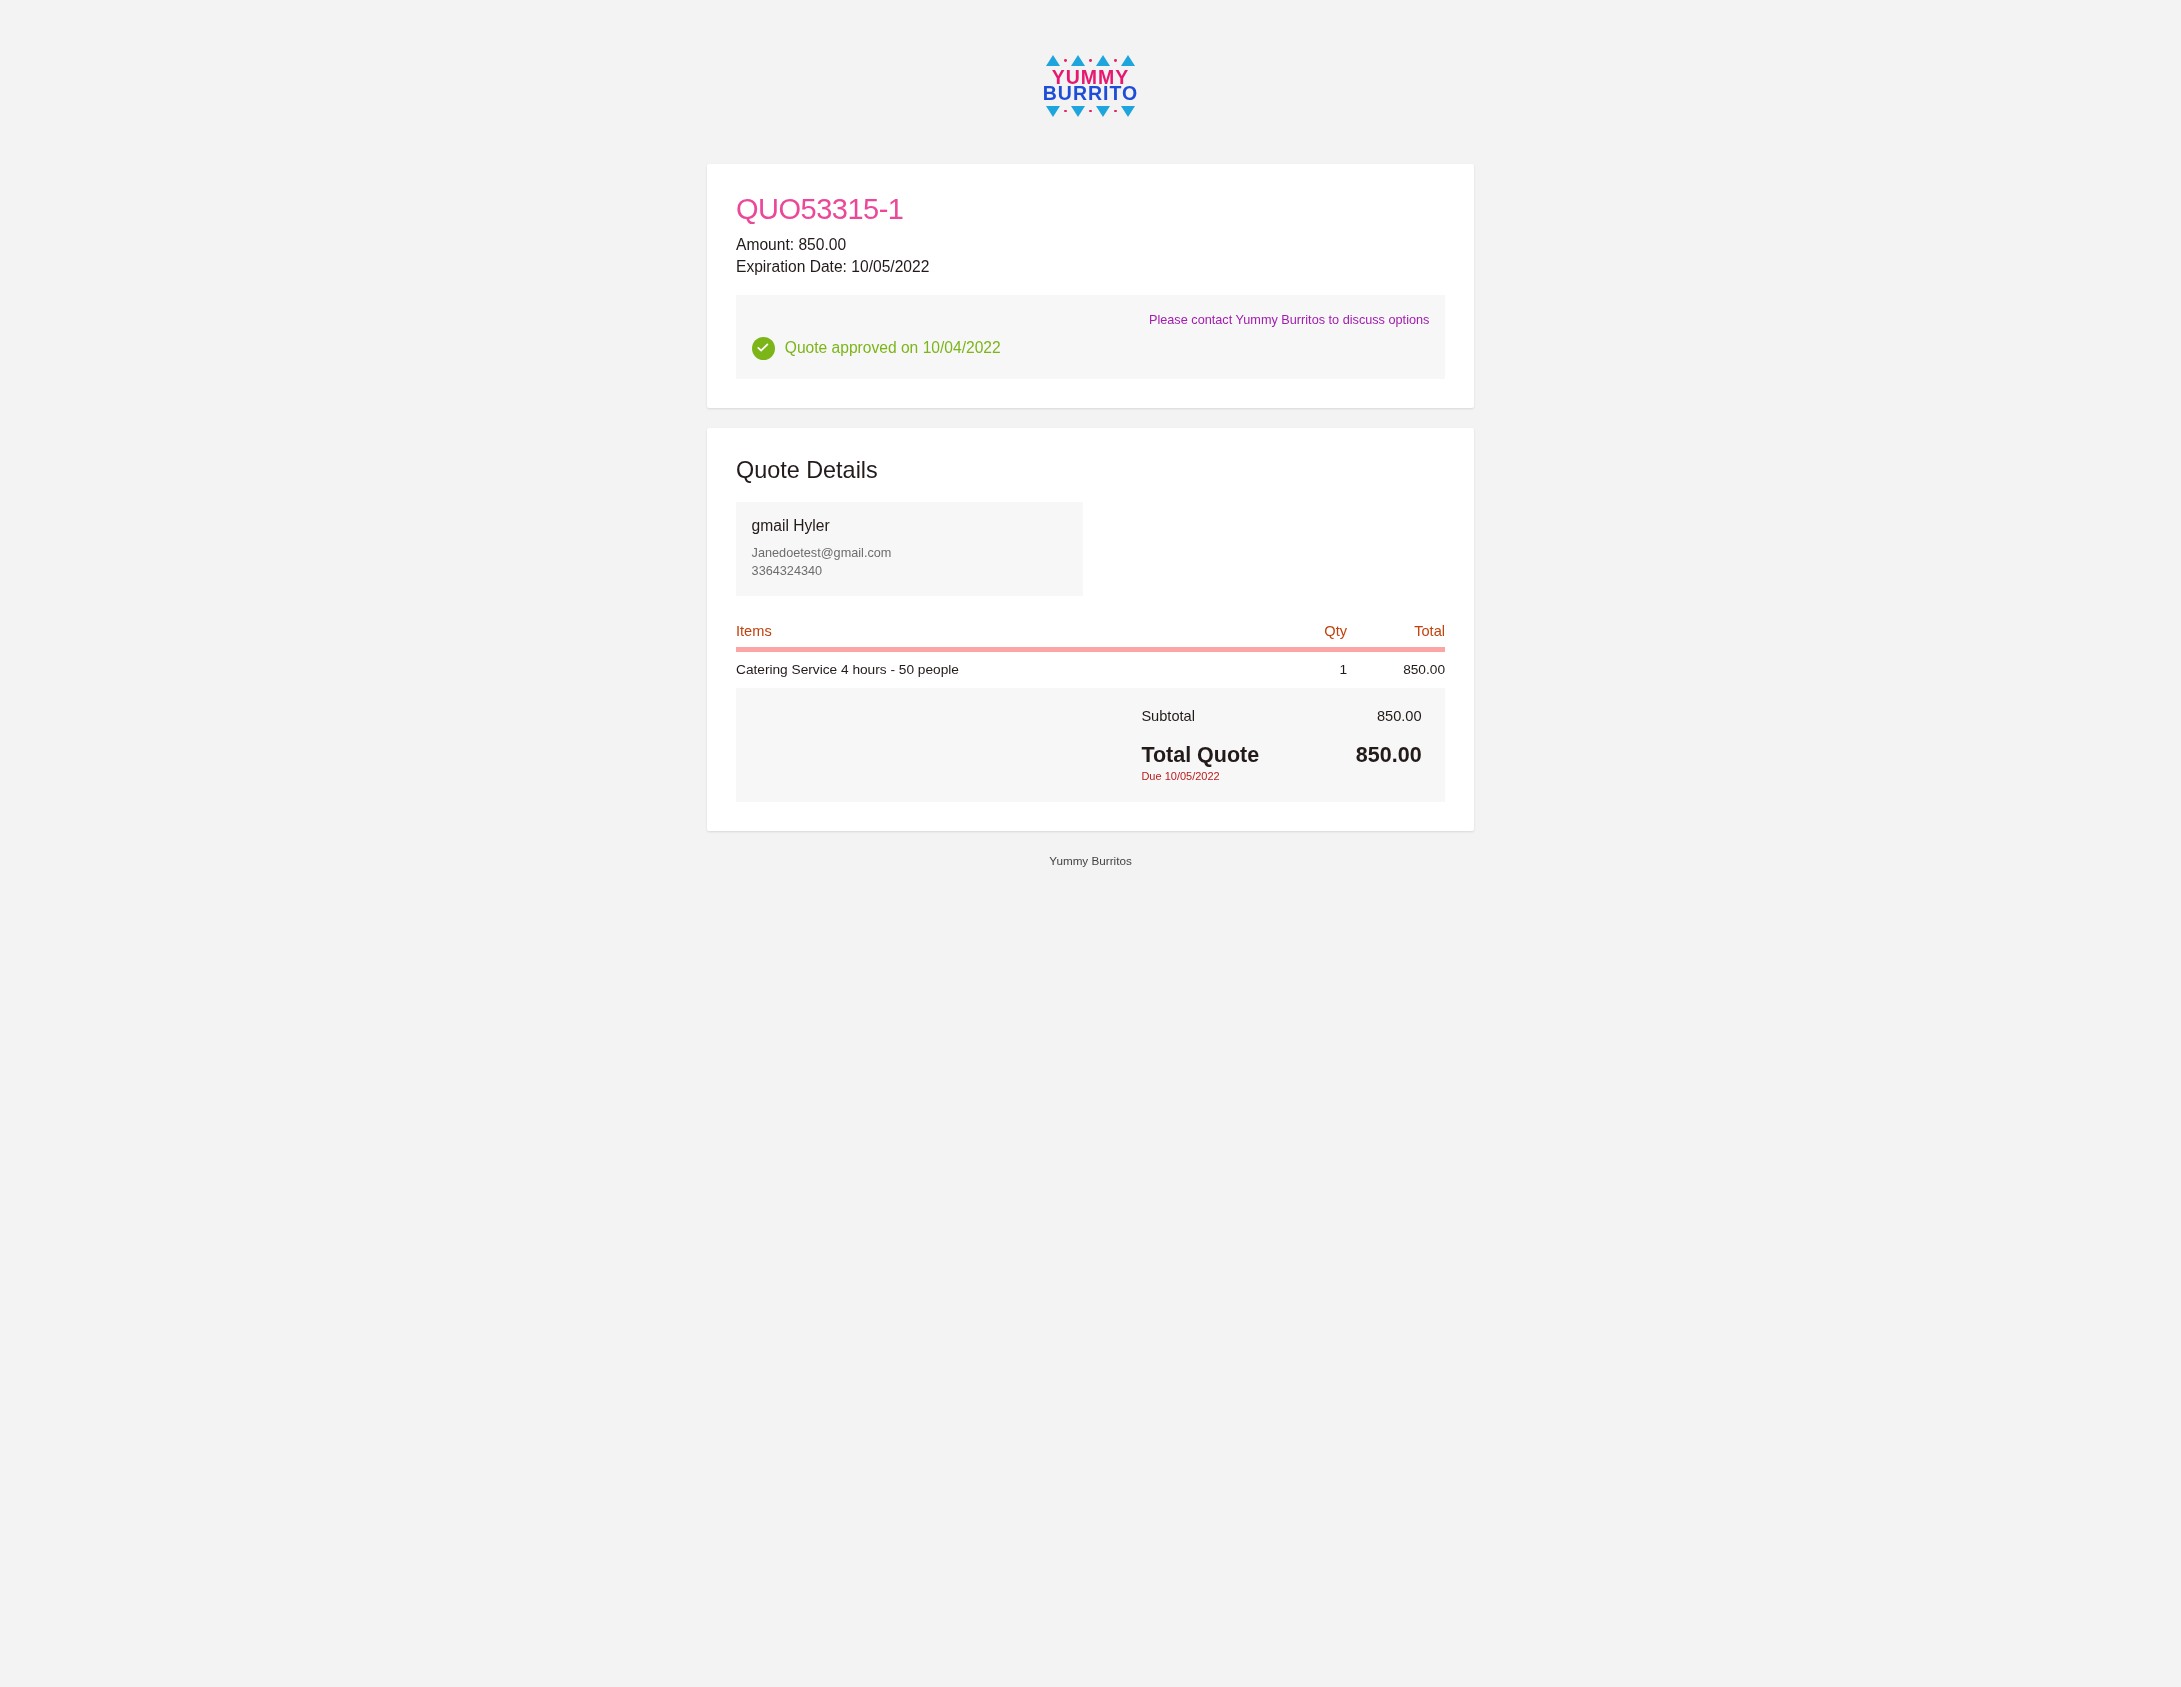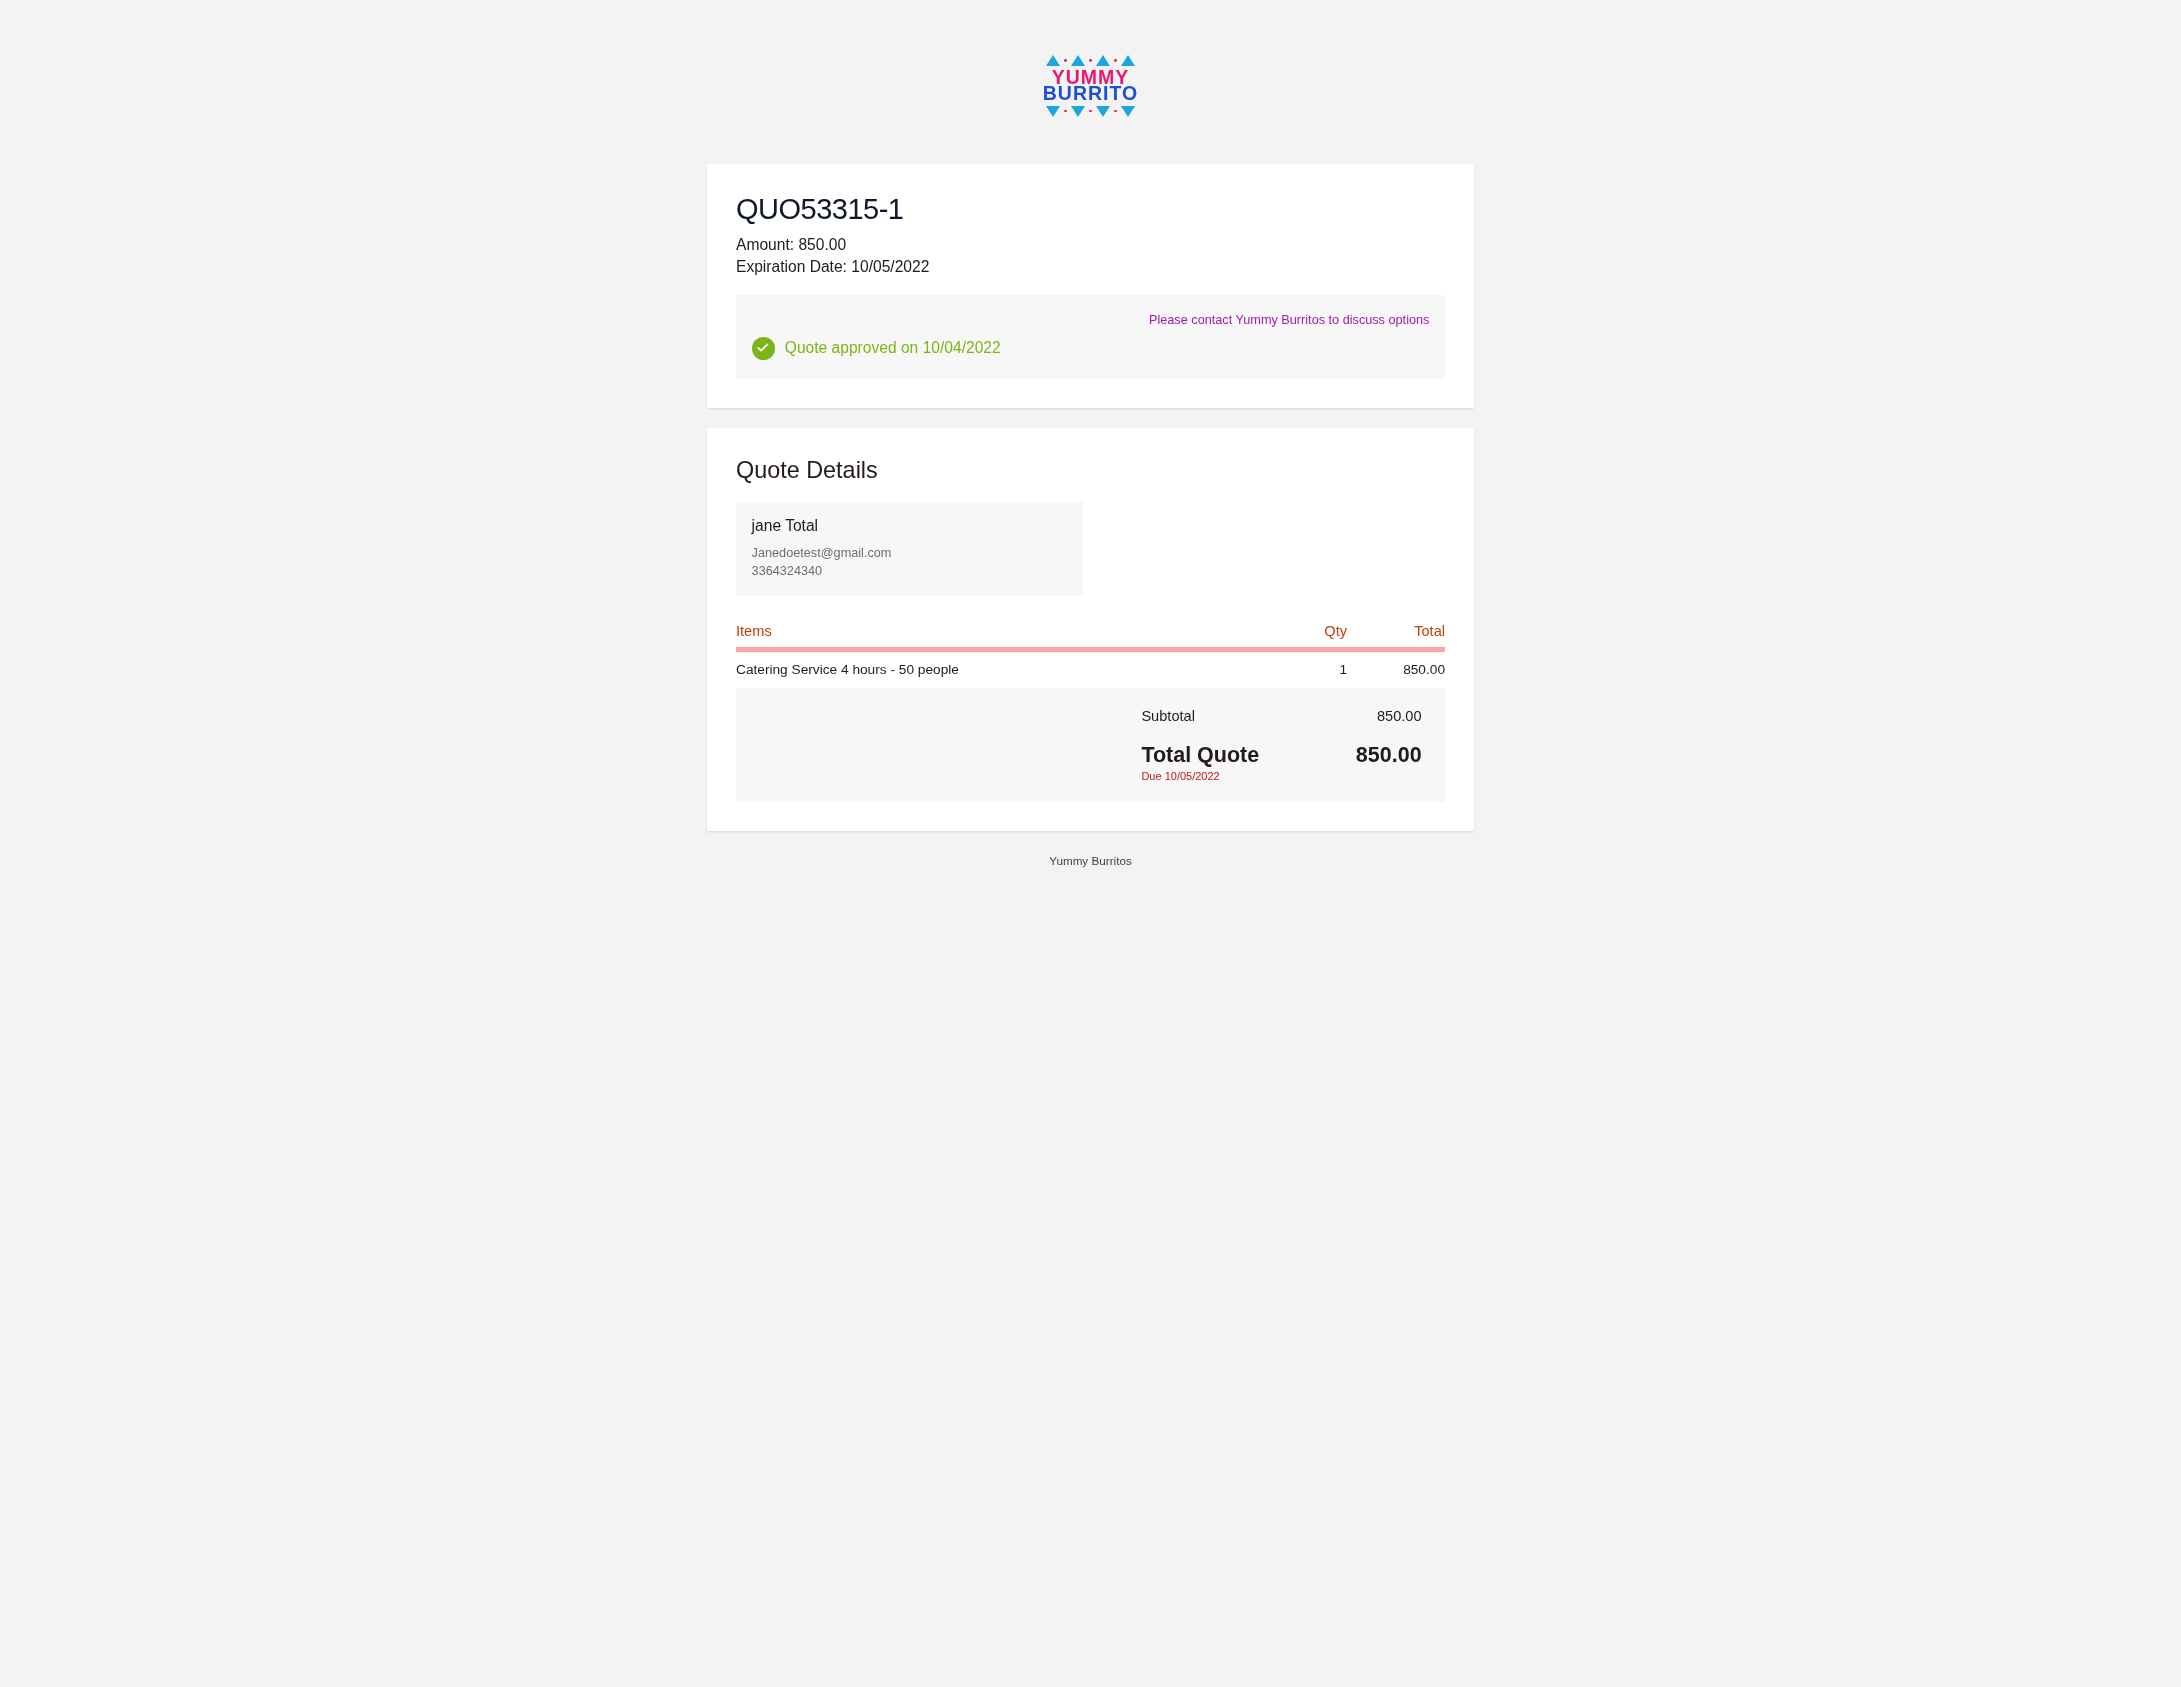--- a/index.html
+++ b/index.html
@@ -67,21 +67,21 @@
   .card {
     background: #fff;
     border-radius: 2px;
     box-shadow: 0 1px 2.9px rgba(0,0,0,0.08), 0 1px 2px rgba(0,0,0,0.04);
     padding: 29px;
     margin-bottom: 19.5px;
   }
   .quote-num {
     font-size: 29px;
     font-weight: 400;
-    color: #0f172a;
+    color: #ec4899;
     margin-bottom: 9.8px;
     letter-spacing: -0.5px;
   }
   .meta-line {
     font-size: 15.6px;
     color: #231a1a;
     margin-bottom: 3.9px;
   }
   .contact-box {
     background: #f7f7f7;
@@ -259,21 +259,21 @@
         </span>
         <span class="approved-text">Quote approved on 10/04/2022</span>
       </div>
     </div>
   </div>
 
   <div class="card">
     <h2 class="details-title">Quote Details</h2>
 
     <div class="customer-box">
-      <div class="customer-name">jane Total</div>
+      <div class="customer-name">gmail Hyler</div>
       <div class="customer-line">Janedoetest@gmail.com</div>
       <div class="customer-line">3364324340</div>
     </div>
 
     <table class="items-table">
       <thead>
         <tr>
           <th>Items</th>
           <th class="num" style="width:78px">Qty</th>
           <th class="num" style="width:98px">Total</th>

